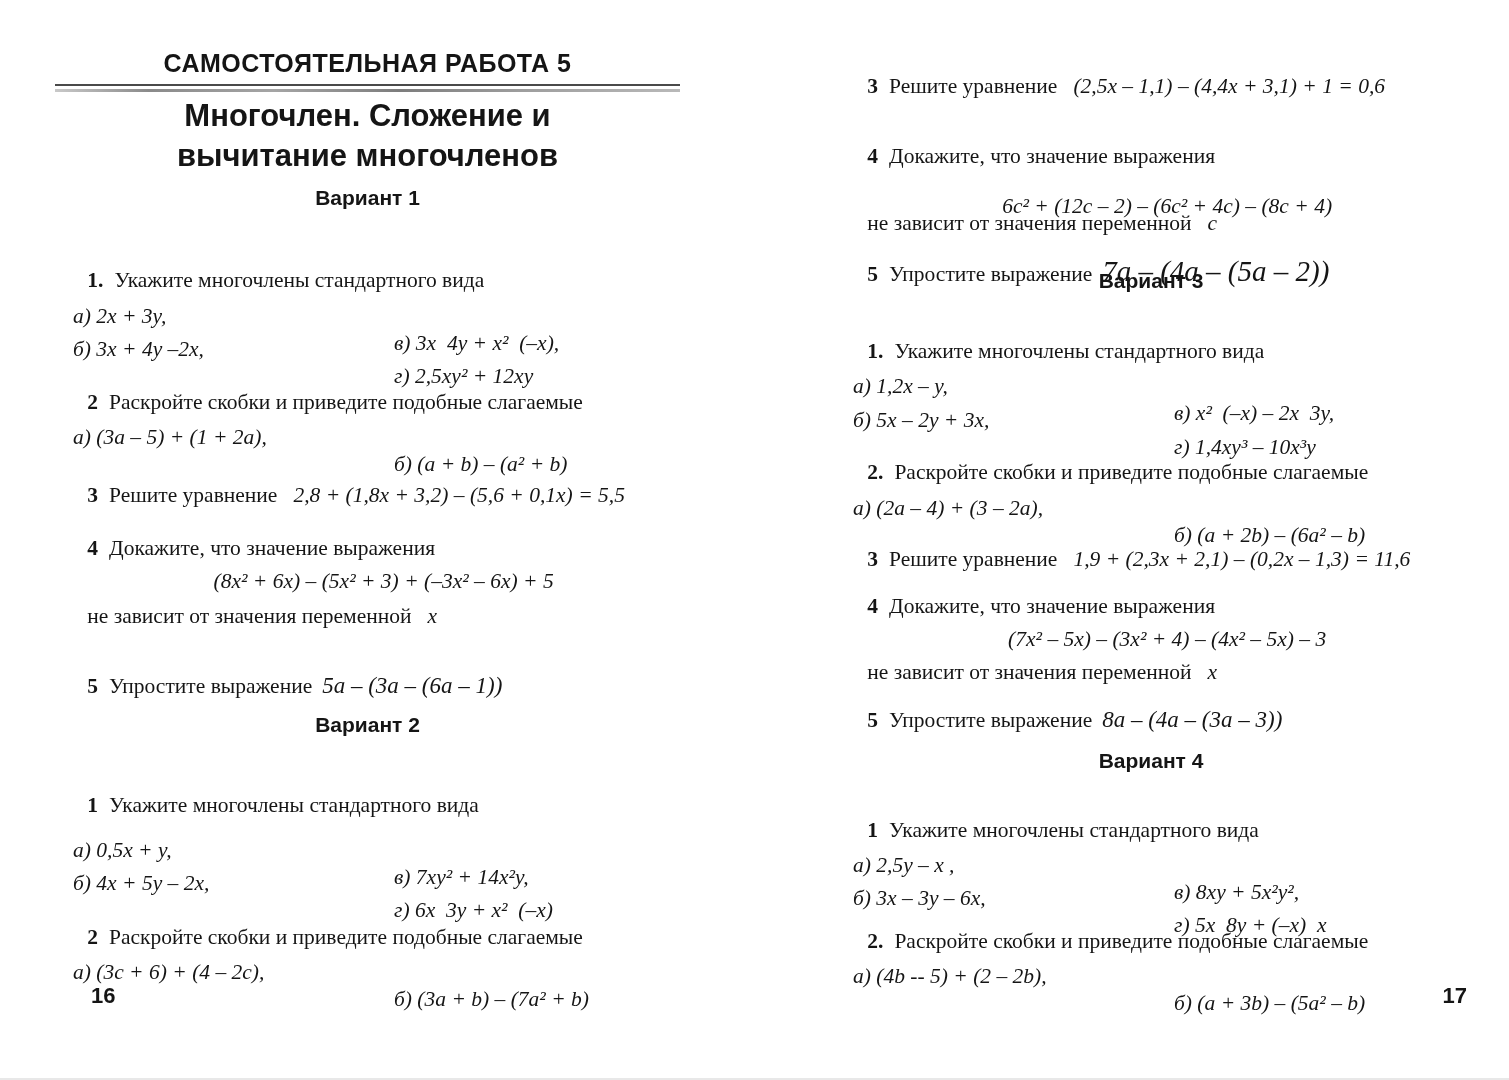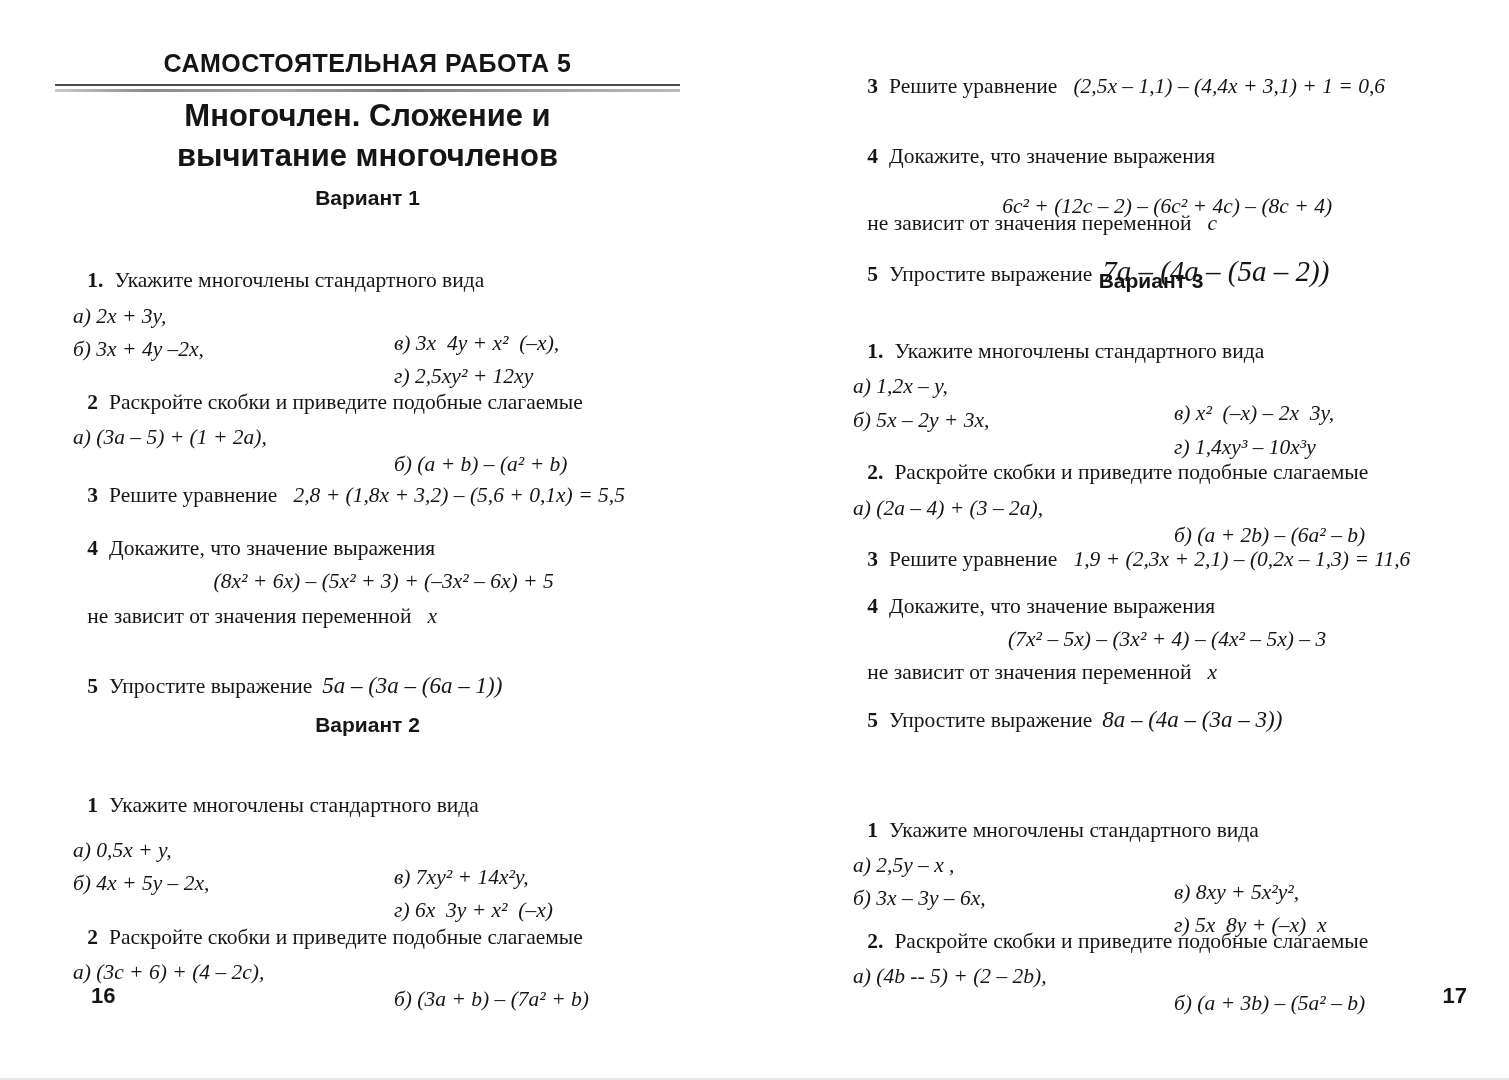--- a/index.html
+++ b/index.html
@@ -166,20 +166,21 @@
       <span class="math">(7x² – 5x) – (3x² + 4) – (4x² – 5x) – 3</span>
     </div>
     <div class="row" style="top:592px">
       <span>не зависит от значения переменной</span><span class="math tailvar">x</span>
     </div>
 
     <div class="row" style="top:639px">
       <span class="num">5</span><span>Упростите выражение</span><span class="math" style="margin-left:10px;font-size:23px">8a – (4a – (3a – 3))</span>
     </div>
 
+    <div class="row c sans h-variant" style="top:708px">Вариант 4</div>
 
     <div class="row" style="top:750px">
       <span class="num">1</span><span>Укажите многочлены стандартного вида</span>
     </div>
     <div class="row" style="top:785px">
       <span class="opt colA math">а) 2,5y – x ,</span>
       <span class="opt colB math">в) 8xy + 5x²y²,</span>
     </div>
     <div class="row" style="top:818px">
       <span class="opt colA math">б) 3x – 3y – 6x,</span>

